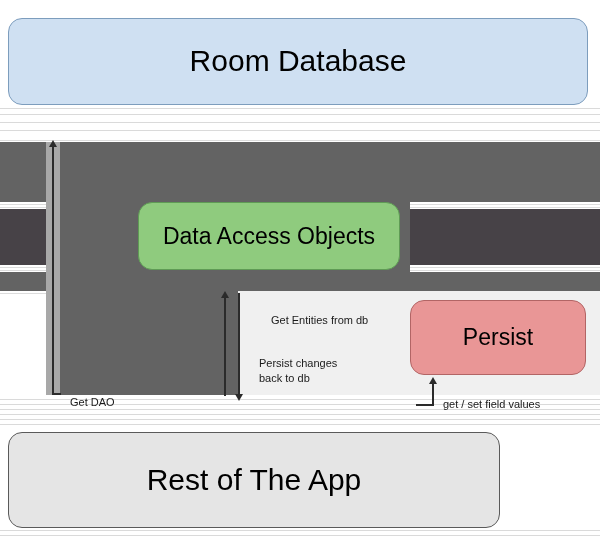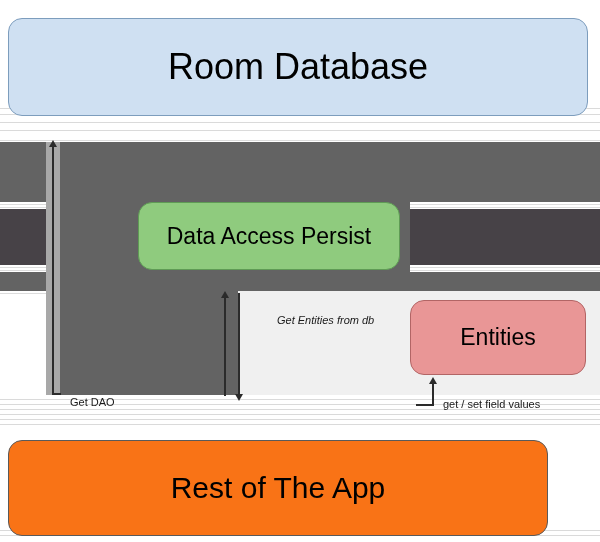--- a/index.html
+++ b/index.html
@@ -89,46 +89,45 @@
     align-items: center;
     justify-content: center;
     border-radius: 14px;
     border: 1px solid #6b6b6b;
     color: #000000;
     text-align: center;
     line-height: 1.15;
   }
   #node-room {
     left: 8px;  top: 18px;
-    width: 580px; height: 98px;
+    width: 580px; height: 87px;
     background: #cfe0f2;
     border-color: #7d9dbd;
-    font-size: 36px;
+    font-size: 30px;
   }
   #node-dao {
     left: 138px; top: 202px;
     width: 262px; height: 68px;
     background: #8fcb7e;
     border-color: #5f9b55;
     font-size: 23px;
   }
   #node-entities {
     left: 410px; top: 300px;
     width: 176px; height: 75px;
     background: #e99696;
     border-color: #b26565;
     font-size: 23px;
   }
   #node-rest {
     left: 8px;  top: 432px;
-    width: 540px; height: 96px;
-    background: #f97316;
+    width: 492px; height: 96px;
+    background: #e5e5e5;
     border-color: #5a5a5a;
     font-size: 30px;
-    margin-top: 8px;
   }
 
   
   .vline {
     position: absolute;
     width: 2px;
     background: #2b2b2b;
   }
   .arrowhead-up, .arrowhead-down {
     position: absolute;
@@ -147,21 +146,21 @@
 
   
   .conn-label {
     position: absolute;
     font-size: 11px;
     color: #1a1a1a;
     white-space: pre;
     line-height: 1.35;
   }
   #label-get-dao   { left: 70px;  top: 395px; }
-  #label-get-ent   { left: 277px; top: 313px; font-style: italic; }
+  #label-get-ent   { left: 271px; top: 313px; }
   #label-persist   { left: 259px; top: 356px; }
   #label-getset    { left: 443px; top: 397px; }
 
   
   .scanline {
     position: absolute;
     left: 0;
     width: 600px;
     height: 1px;
     background: rgba(150,150,150,0.35);
@@ -207,27 +206,29 @@
   <div class="arrowhead-up" style="left:49px; top:140px;"></div>
   <div class="hline" style="left:52px; top:393px; width:9px;"></div>
   <div class="conn-label" id="label-get-dao">Get DAO</div>
 
   <div class="vline" style="left:224px; top:296px; height:100px;"></div>
   <div class="arrowhead-up" style="left:221px; top:291px;"></div>
   <div class="conn-label" id="label-get-ent">Get Entities from db</div>
 
   <div class="vline" style="left:238px; top:293px; height:102px;"></div>
   <div class="arrowhead-down" style="left:235px; top:394px;"></div>
+  <div class="conn-label" id="label-persist">Persist changes
+back to db</div>
 
   <div class="vline" style="left:432px; top:382px; height:24px;"></div>
   <div class="arrowhead-up" style="left:429px; top:377px;"></div>
   <div class="hline" style="left:416px; top:404px; width:18px;"></div>
   <div class="conn-label" id="label-getset">get / set field values</div>
 
   <div class="node" id="node-room">Room Database</div>
 
-  <div class="node" id="node-dao">Data Access Persist</div>
-
-  <div class="node" id="node-entities">Entities</div>
+  <div class="node" id="node-dao">Data Access Objects</div>
+
+  <div class="node" id="node-entities">Persist</div>
 
   <div class="node" id="node-rest">Rest of The App</div>
 
 </div>
 
 </body></html>

